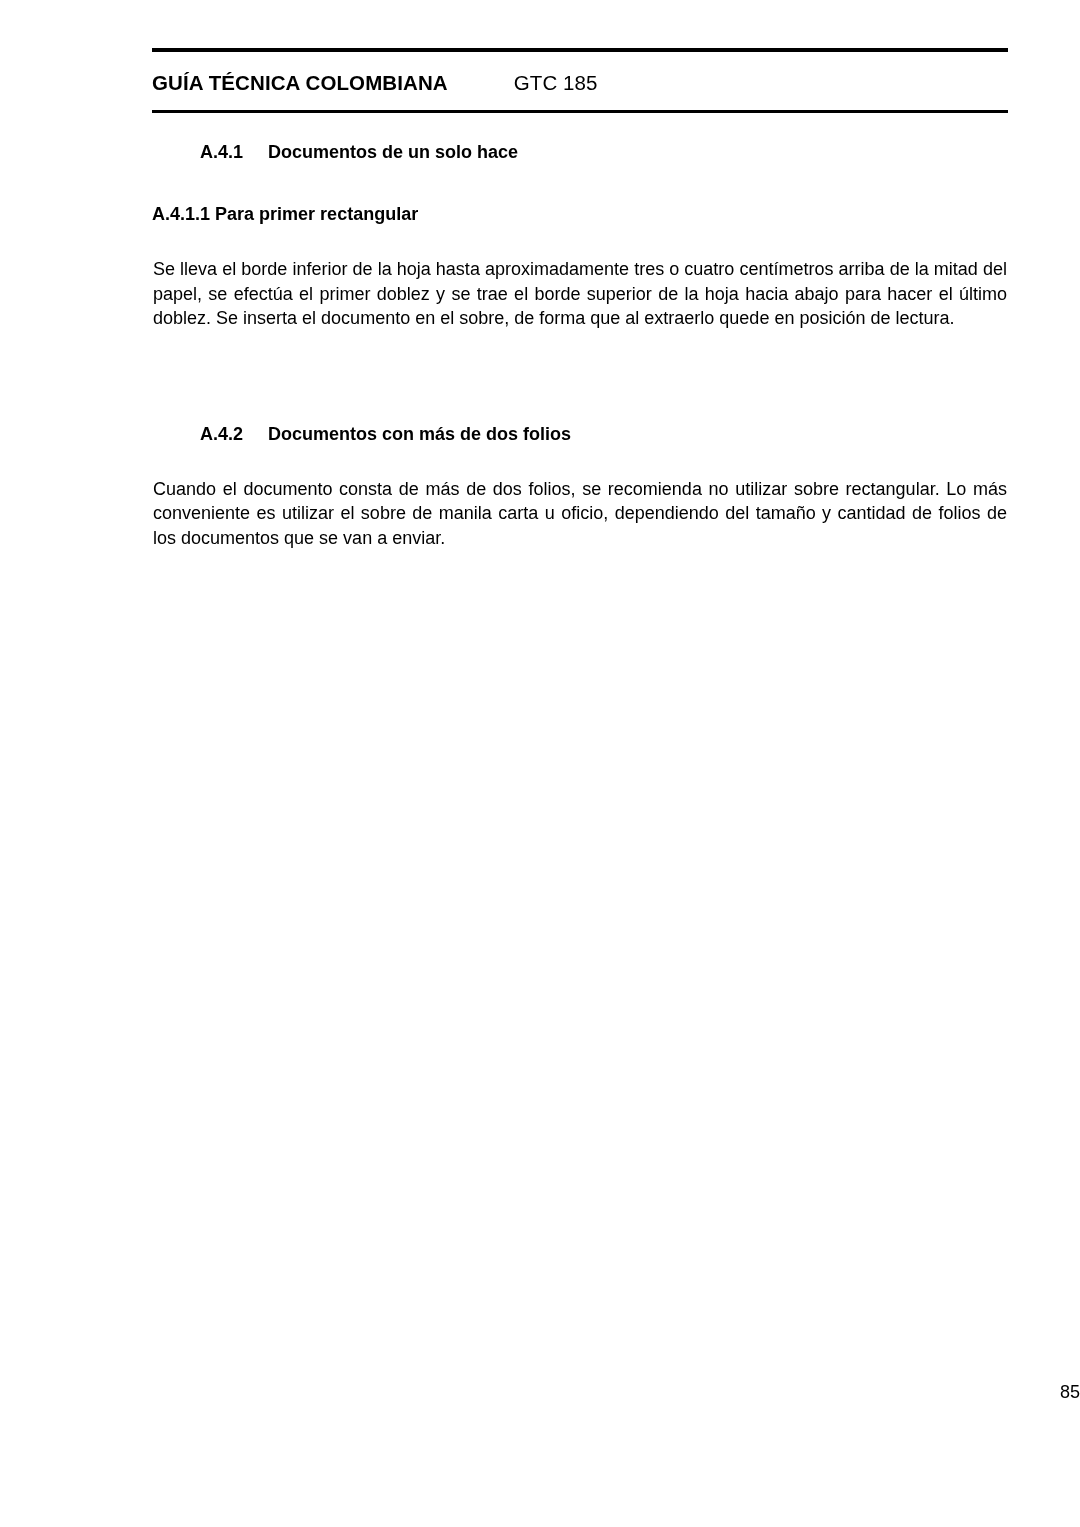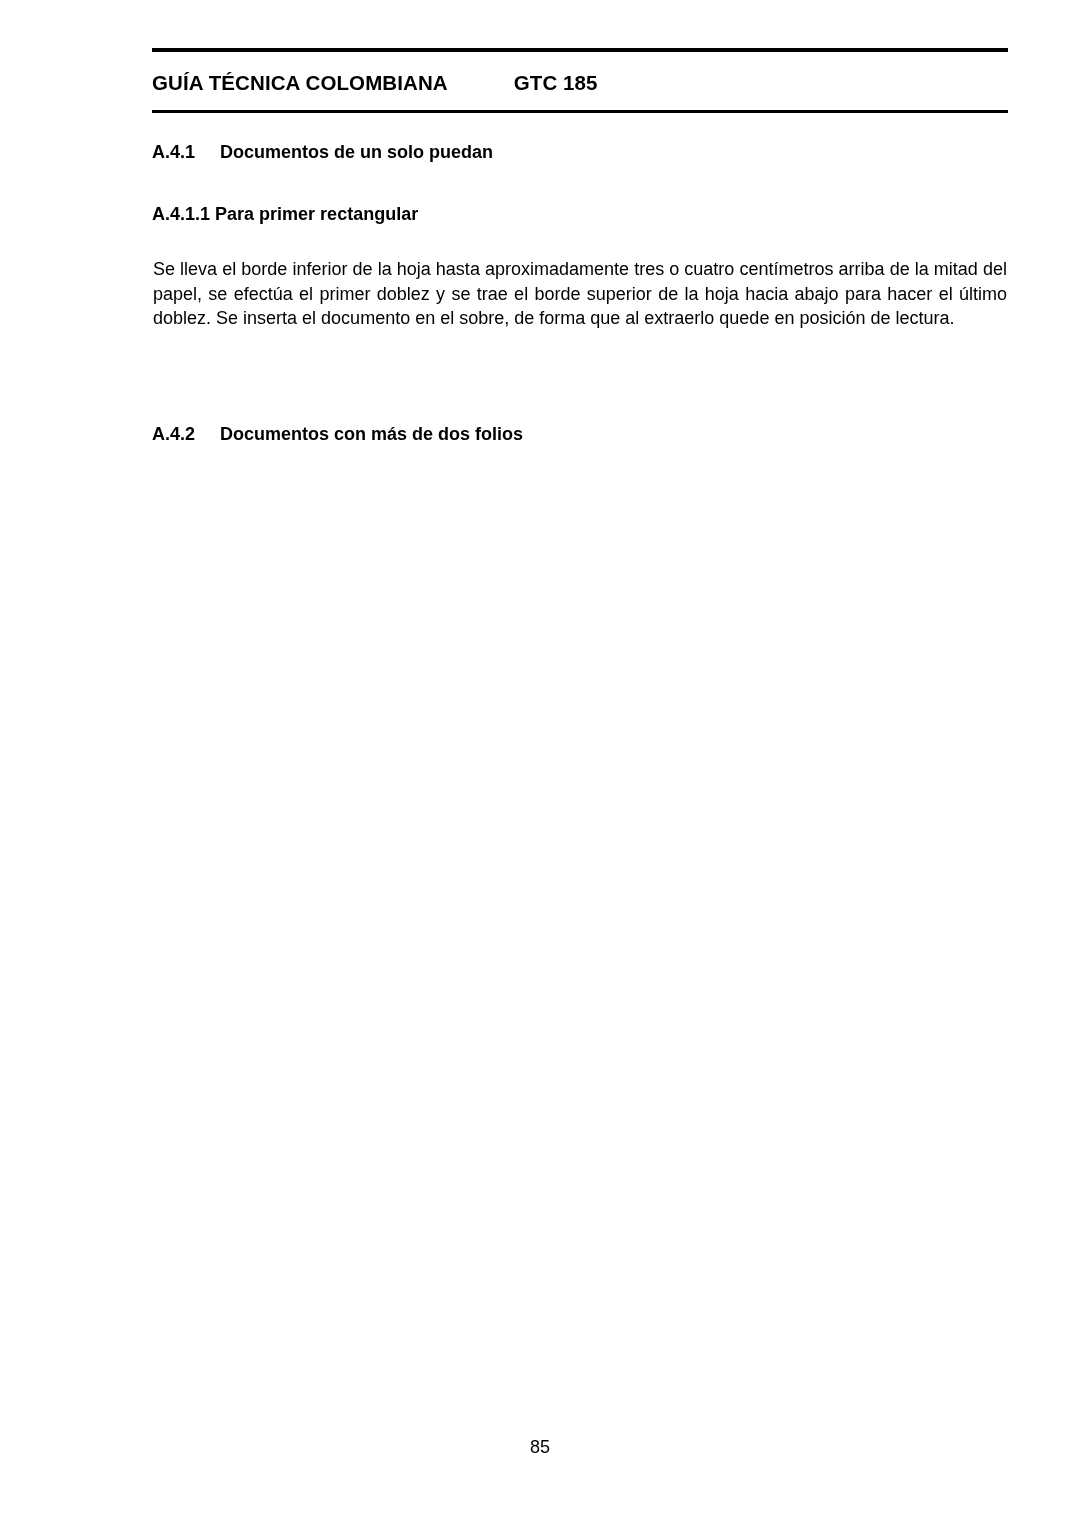--- a/index.html
+++ b/index.html
@@ -47,21 +47,21 @@
     box-sizing: border-box;
   }
   .header-title {
     font-size: 20.5px;
     font-weight: bold;
     letter-spacing: 0.1px;
     white-space: nowrap;
   }
   .header-code {
     font-size: 20.5px;
-    font-weight: bold;
+    font-weight: normal;
     letter-spacing: 0.1px;
     white-space: nowrap;
     margin-left: 66px;
   }
   .rule-bottom {
     width: 856px;
     height: 3px;
     background: #000000;
     font-size: 0;
     line-height: 0;
@@ -78,41 +78,42 @@
   .heading {
     font-size: 18px;
     font-weight: bold;
     line-height: 24px;
     margin: 0;
     white-space: nowrap;
   }
   .heading .num-tab {
     display: inline-block;
     min-width: 68px;
+    margin-left: 48px;
   }
 
   .para {
     font-size: 18px;
     line-height: 24.5px;
     margin: 1px;
     text-align: justify;
     text-justify: inter-word;
     hyphens: none;
   }
 
   .gap-lg { height: 38px; }
   .gap-md { height: 30px; }
 
   
   .footer {
     position: absolute;
     left: 0;
-    top: 1435px;
+    top: 1380px;
     width: 1080px;
-    text-align: center;
+    text-align: right;
   }
   .page-number {
     font-size: 18px;
     line-height: 24px;
   }
 </style>
 </head>
 <body>
 
 <div class="page">
@@ -121,21 +122,21 @@
     <div class="rule-top"></div>
     <div class="header-row">
       <span class="header-title">GUÍA TÉCNICA COLOMBIANA</span>
       <span class="header-code">GTC 185</span>
     </div>
     <div class="rule-bottom"></div>
   </div>
 
   <div class="content">
 
-    <h2 class="heading"><span class="num-tab">A.4.1</span><span>Documentos de un solo puedan</span></h2>
+    <h2 class="heading"><span class="num-tab">A.4.1</span><span>Documentos de un solo hace</span></h2>
 
     <div class="gap-lg"></div>
 
     <h3 class="heading"><span>A.4.1.1</span>&nbsp;<span>Para primer rectangular</span></h3>
 
     <div class="gap-md"></div>
 
     <p class="para">Se lleva el borde inferior de la hoja hasta aproximadamente tres o cuatro centímetros arriba de la mitad del papel, se efectúa el primer doblez y se trae el borde superior de la hoja hacia abajo para hacer el último doblez. Se inserta el documento en el sobre, de forma que al extraerlo quede en posición de lectura.</p>
 
     <div class="gap-md"></div>
@@ -143,20 +144,21 @@
 
     <div class="gap-md"></div>
 
 
     <div class="gap-md"></div>
 
     <h2 class="heading"><span class="num-tab">A.4.2</span><span>Documentos con más de dos folios</span></h2>
 
     <div class="gap-md"></div>
 
+    <p class="para">Cuando el documento consta de más de dos folios, se recomienda no utilizar sobre rectangular. Lo más conveniente es utilizar el sobre de manila carta u oficio, dependiendo del tamaño y cantidad de folios de los documentos que se van a enviar.</p>
 
   </div>
 
   <div class="footer">
     <span class="page-number">85</span>
   </div>
 
 </div>
 
 </body></html>

